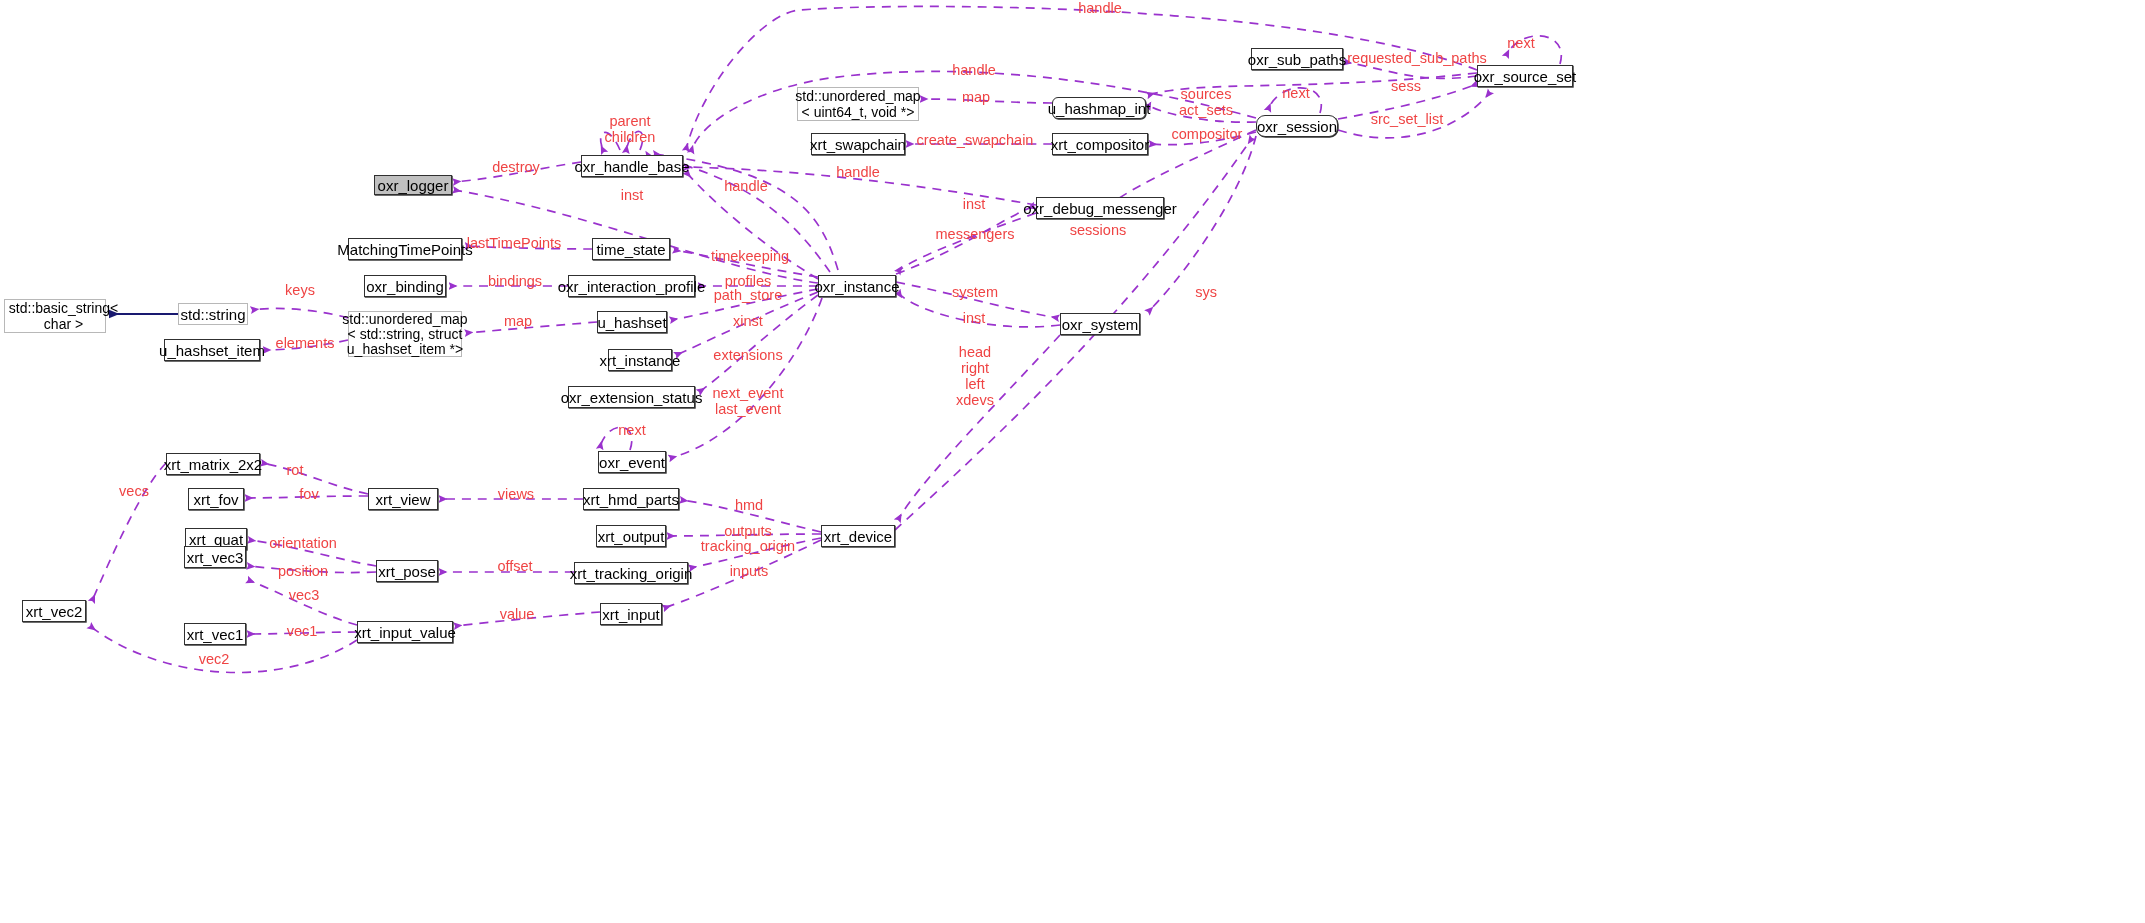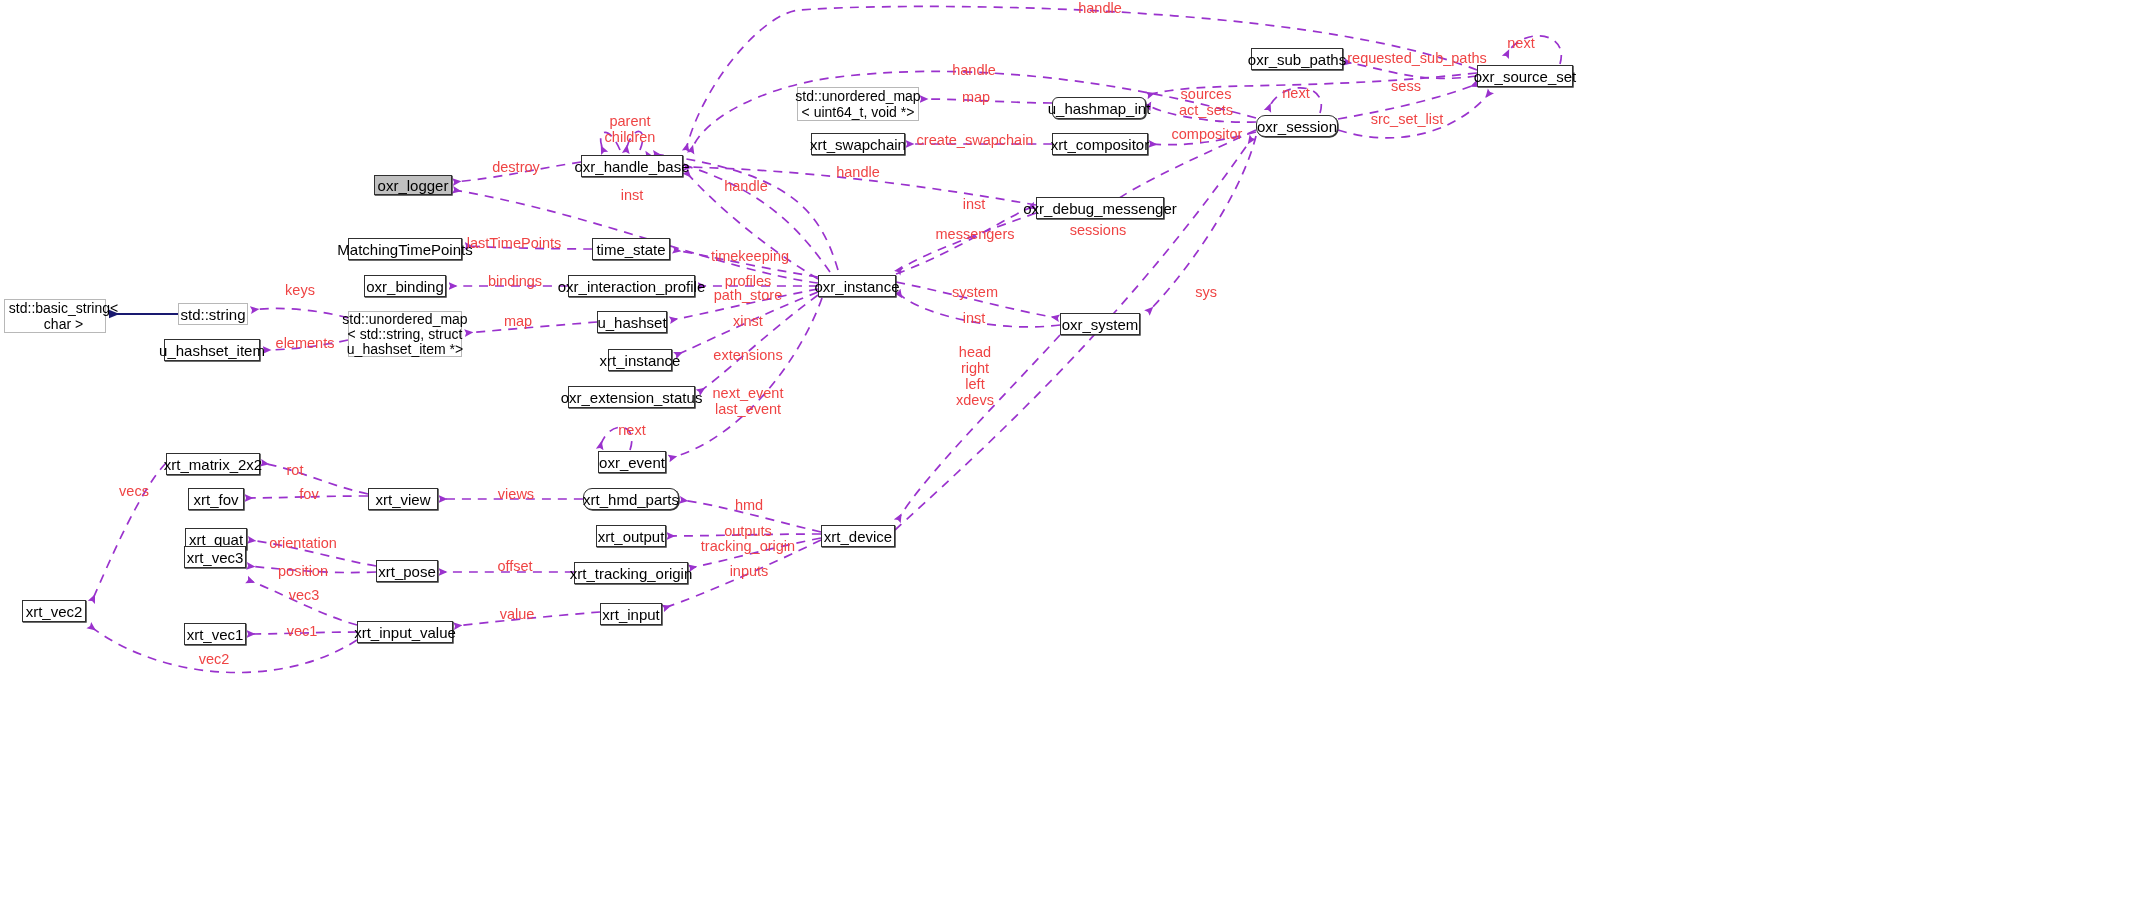--- a/index.html
+++ b/index.html
@@ -216,21 +216,21 @@
 &lt; std::string, struct
 u_hashset_item *&gt;</span></div>
   <div class="node solidbox" style="left:597px;top:311px;width:70px;height:22px;"><span>u_hashset</span></div>
   <div class="node solidbox" style="left:164px;top:339px;width:96px;height:22px;"><span>u_hashset_item</span></div>
   <div class="node solidbox" style="left:588px;top:349px;width:64px;height:22px;margin-left:20px;"><span>xrt_instance</span></div>
   <div class="node solidbox" style="left:568px;top:386px;width:127px;height:22px;"><span>oxr_extension_status</span></div>
   <div class="node solidbox" style="left:598px;top:451px;width:68px;height:22px;"><span>oxr_event</span></div>
   <div class="node solidbox" style="left:166px;top:453px;width:94px;height:22px;"><span>xrt_matrix_2x2</span></div>
   <div class="node solidbox" style="left:188px;top:488px;width:56px;height:22px;"><span>xrt_fov</span></div>
   <div class="node solidbox" style="left:368px;top:488px;width:70px;height:22px;"><span>xrt_view</span></div>
-  <div class="node solidbox" style="left:583px;top:488px;width:96px;height:22px;border-radius:9px;"><span>xrt_hmd_parts</span></div>
+  <div class="node solidbox" style="left:583px;top:488px;width:96px;height:22px;"><span>xrt_hmd_parts</span></div>
   <div class="node solidbox" style="left:185px;top:528px;width:62px;height:22px;"><span>xrt_quat</span></div>
   <div class="node solidbox" style="left:596px;top:525px;width:70px;height:22px;"><span>xrt_output</span></div>
   <div class="node solidbox" style="left:821px;top:525px;width:74px;height:22px;"><span>xrt_device</span></div>
   <div class="node solidbox" style="left:184px;top:546px;width:62px;height:22px;"><span>xrt_vec3</span></div>
   <div class="node solidbox" style="left:376px;top:560px;width:62px;height:22px;"><span>xrt_pose</span></div>
   <div class="node solidbox" style="left:574px;top:562px;width:114px;height:22px;"><span>xrt_tracking_origin</span></div>
   <div class="node solidbox" style="left:22px;top:600px;width:64px;height:22px;"><span>xrt_vec2</span></div>
   <div class="node solidbox" style="left:600px;top:603px;width:62px;height:22px;"><span>xrt_input</span></div>
   <div class="node solidbox" style="left:184px;top:623px;width:62px;height:22px;"><span>xrt_vec1</span></div>
   <div class="node solidbox" style="left:357px;top:621px;width:96px;height:22px;"><span>xrt_input_value</span></div>

